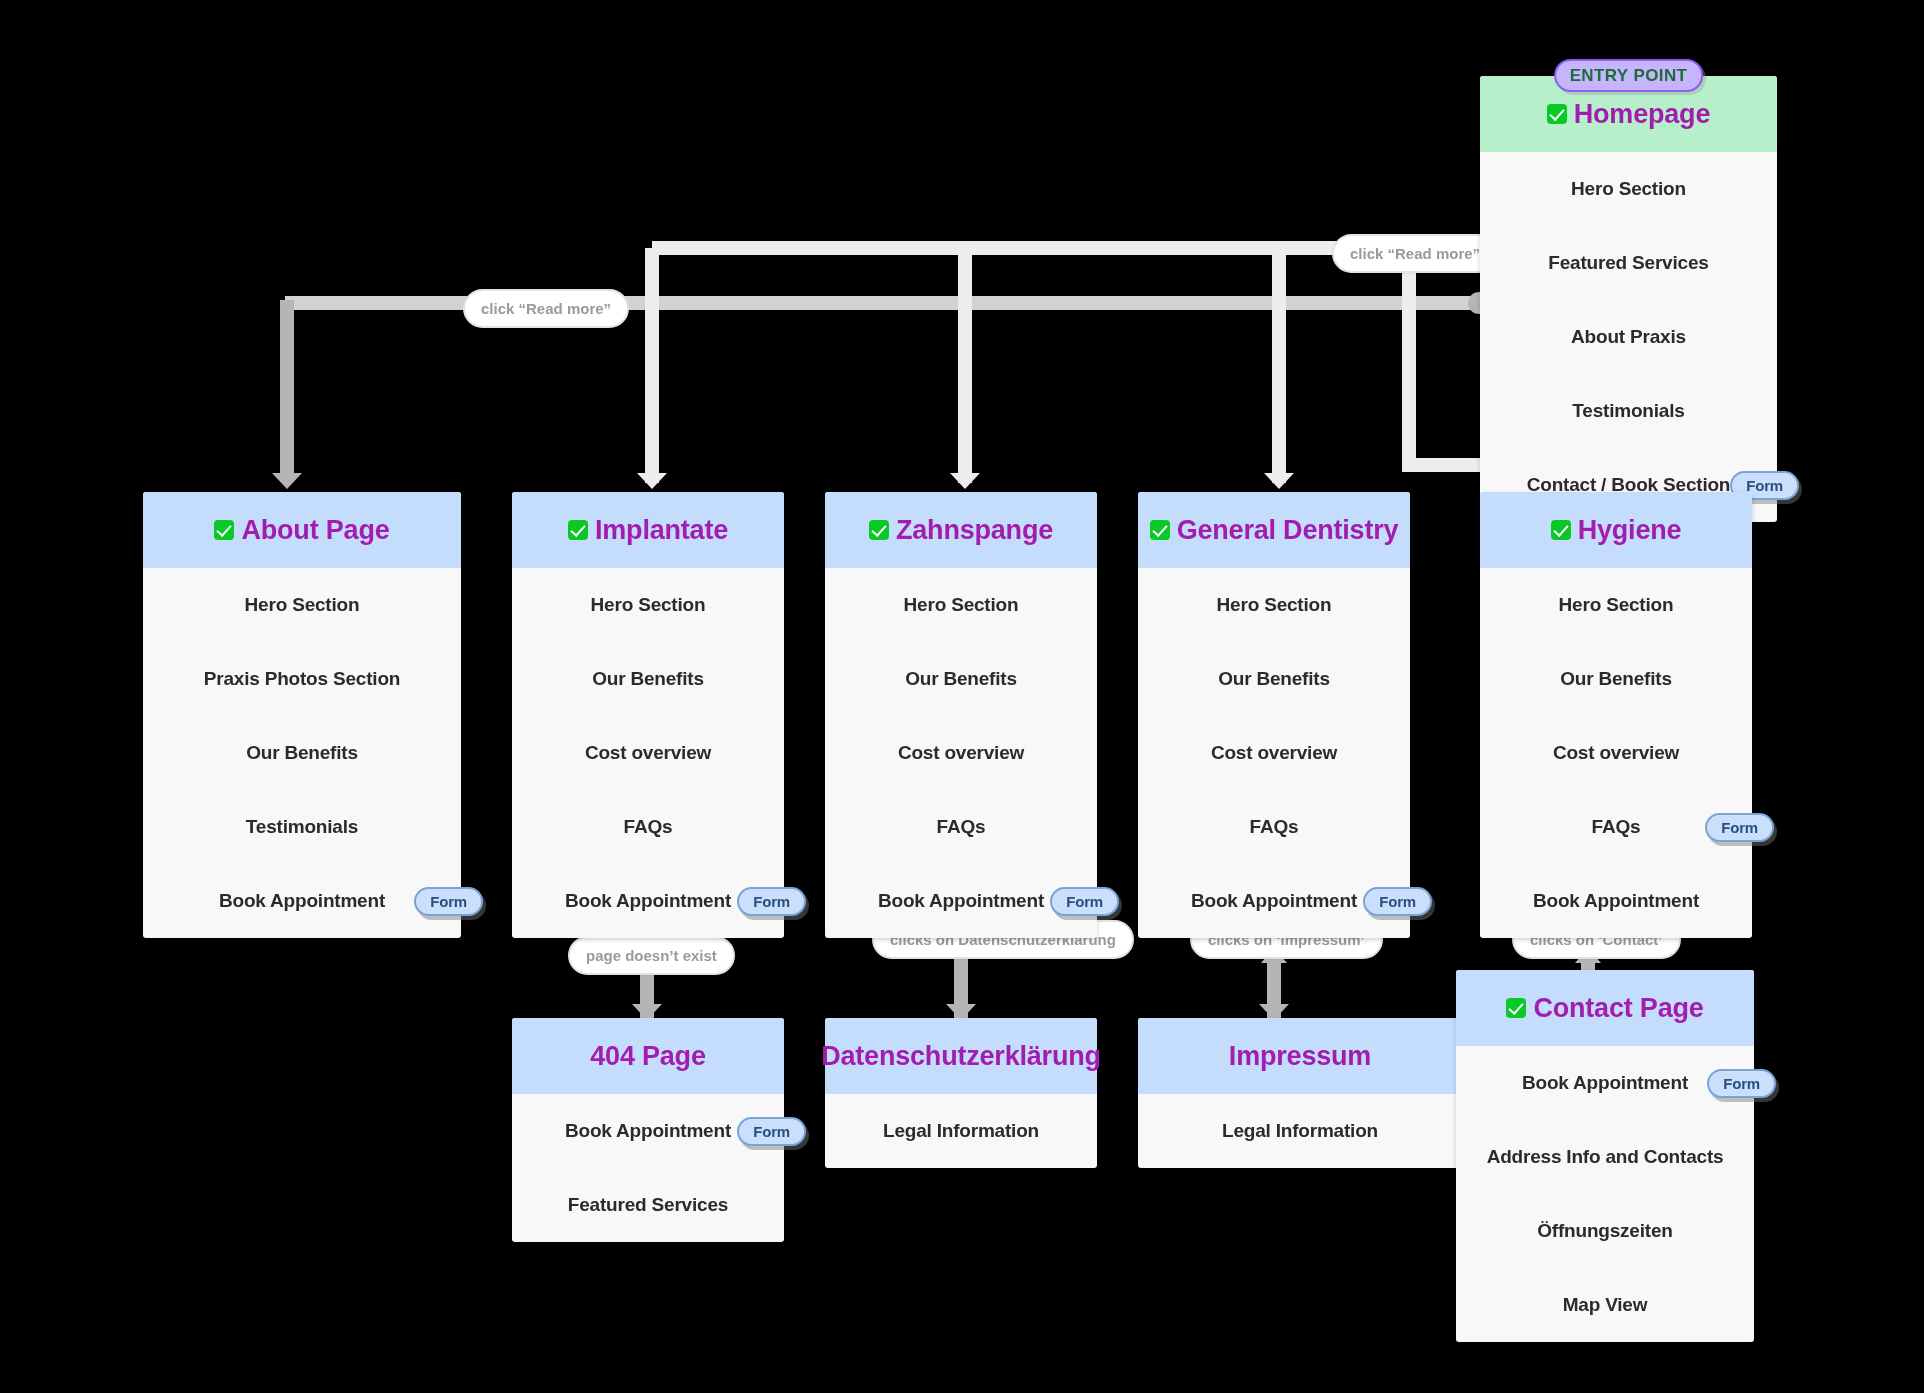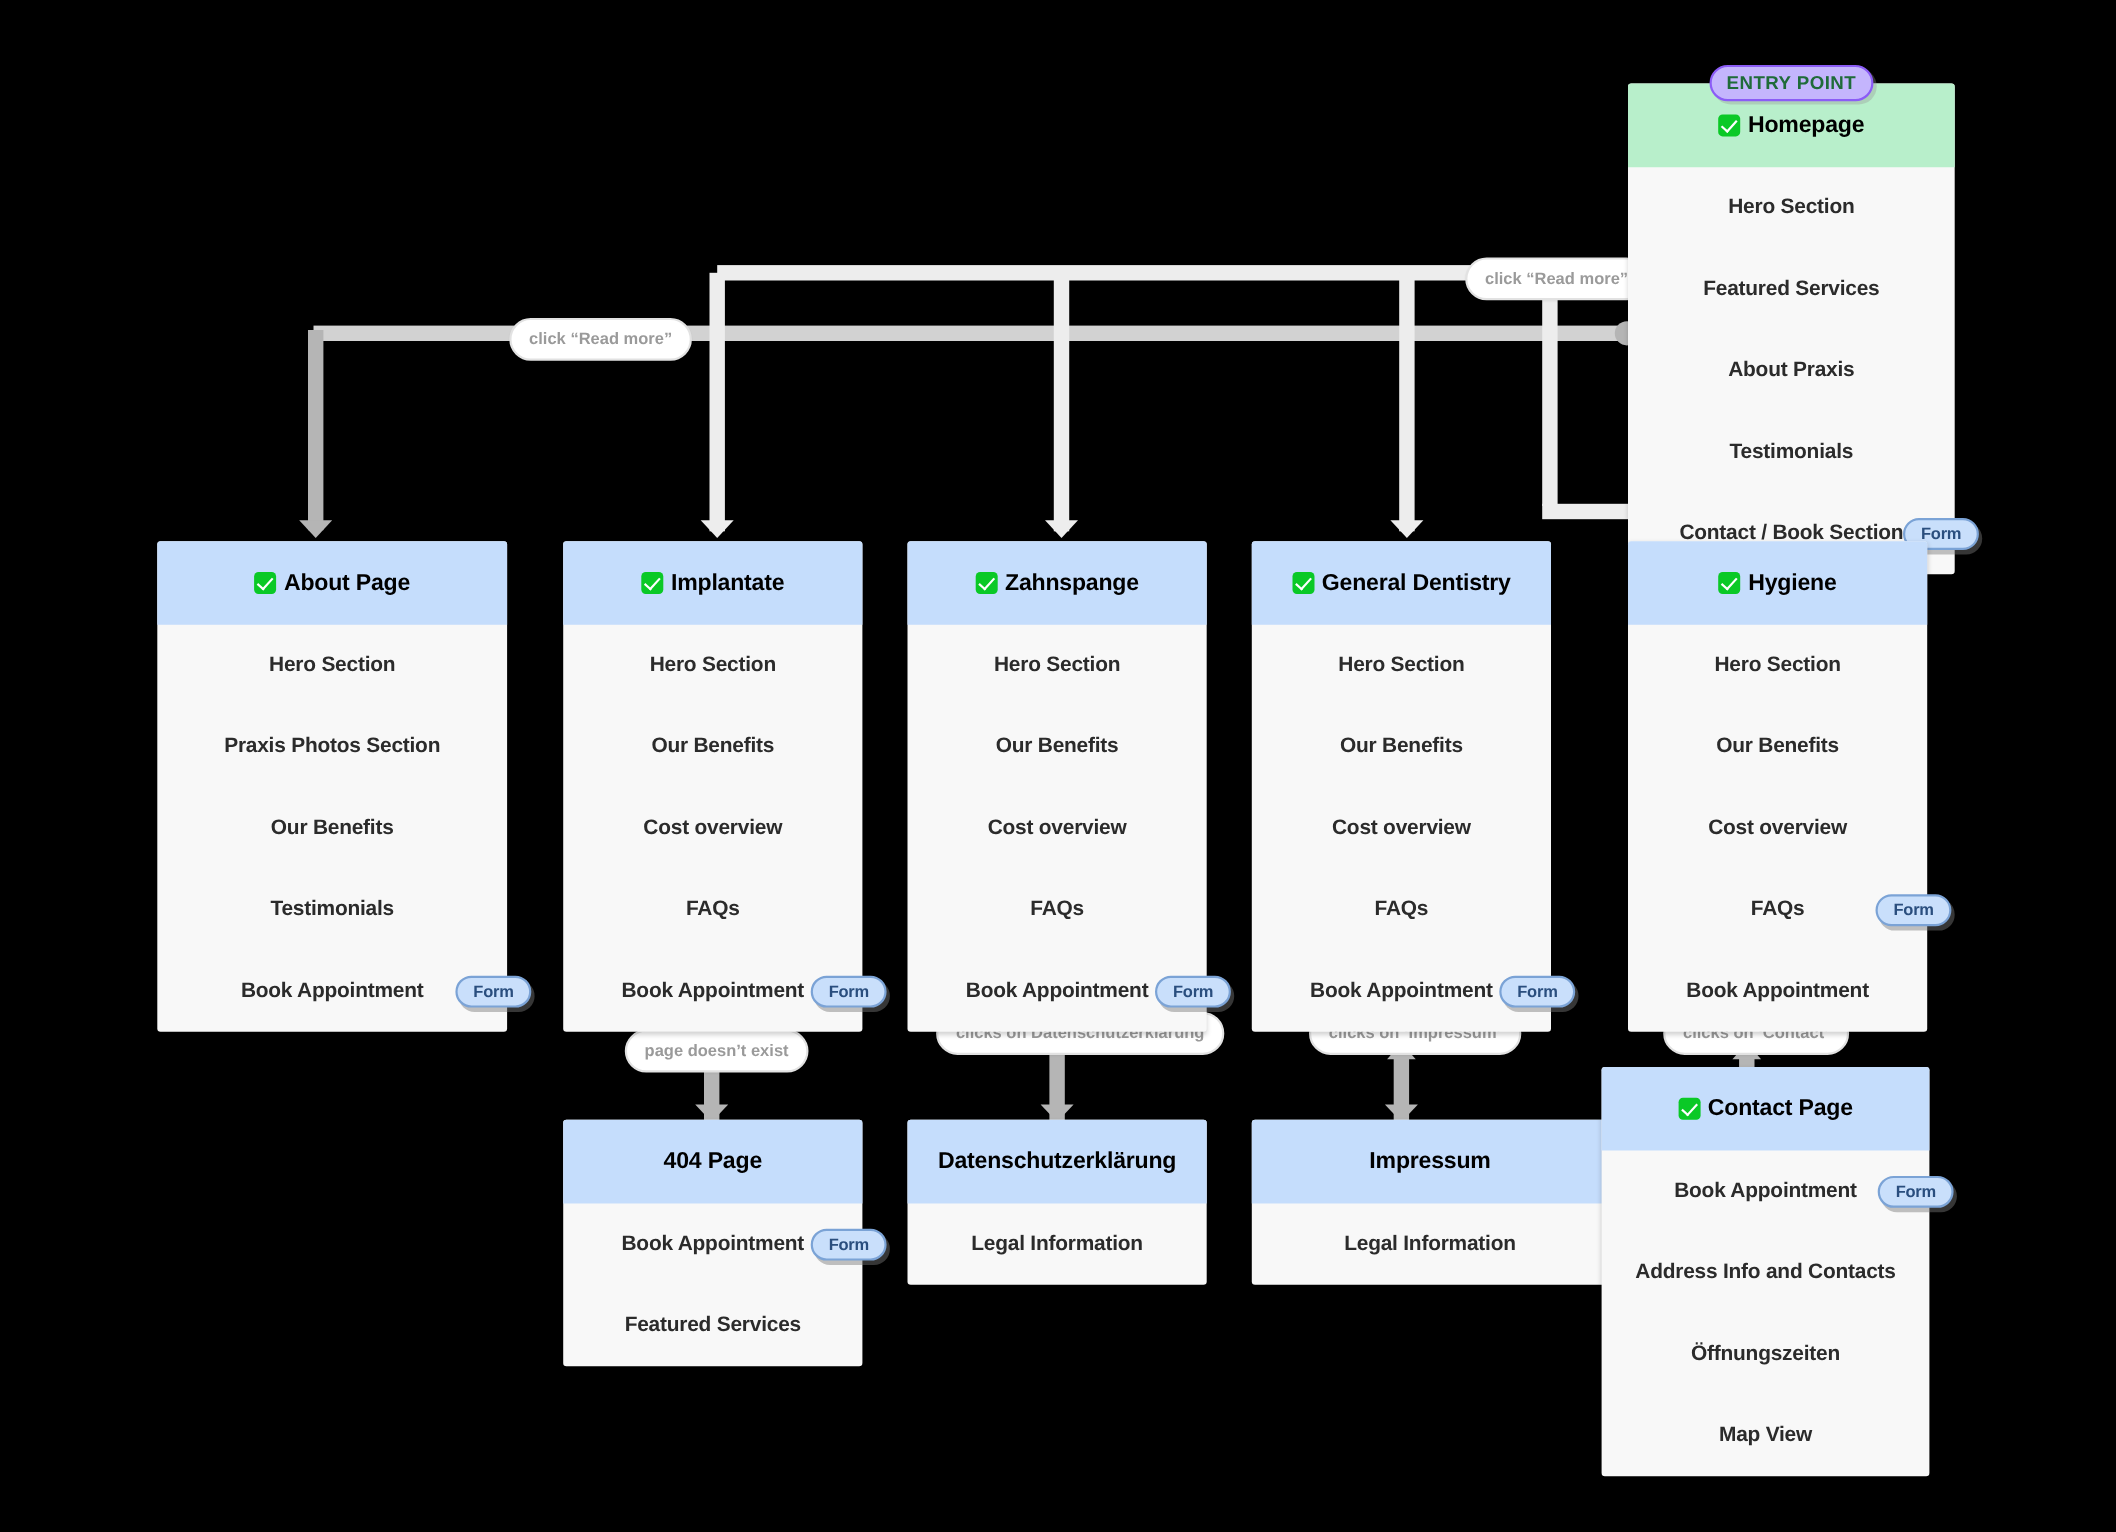--- a/index.html
+++ b/index.html
@@ -65,22 +65,22 @@
     overflow: visible;
   }
   .card-header {
     background: #c5ddfc;
     border-radius: 3px 3px 0 0;
     height: 76px;
     display: flex;
     align-items: center;
     justify-content: center;
     gap: 7px;
-    color: #000000;
-    font-size: 21px;
+    color: #a21caf;
+    font-size: 27px;
     font-weight: bold;
     letter-spacing: -0.2px;
   }
   .card-header.green { background: #b8efcb; }
 
   .check-icon {
     display: inline-block;
     width: 20px; height: 20px;
     background: #0ac926;
     border-radius: 4px;
@@ -187,21 +187,21 @@
     <div class="arrow-up" style="left:1575px; top:948px;"></div>
     <div class="arrow-down" style="left:1573px; top:1004px;"></div>
   </div>
 
   <div class="edge-label" style="left:463px; top:289px;">click “Read more”</div>
 
   <div class="edge-label" style="left:1332px; top:234px;">click “Read more”</div>
 
   <div class="edge-label" style="left:568px; top:936px;">page doesn’t exist</div>
 
-  <div class="edge-label" style="left:851px; top:920px;">clicks on Datenschutzerklärung</div>
+  <div class="edge-label" style="left:872px; top:920px;">clicks on Datenschutzerklärung</div>
 
   <div class="edge-label" style="left:1190px; top:920px;">clicks on ‘Impressum’</div>
 
   <div class="edge-label" style="left:1512px; top:920px;">clicks on ‘Contact’</div>
 
   <div class="card" style="left:1480px; top:76px; width:297px;">
     <div class="entry-badge">ENTRY POINT</div>
     <div class="card-header green">
       <span class="check-icon"></span>
       <span>Homepage</span>

